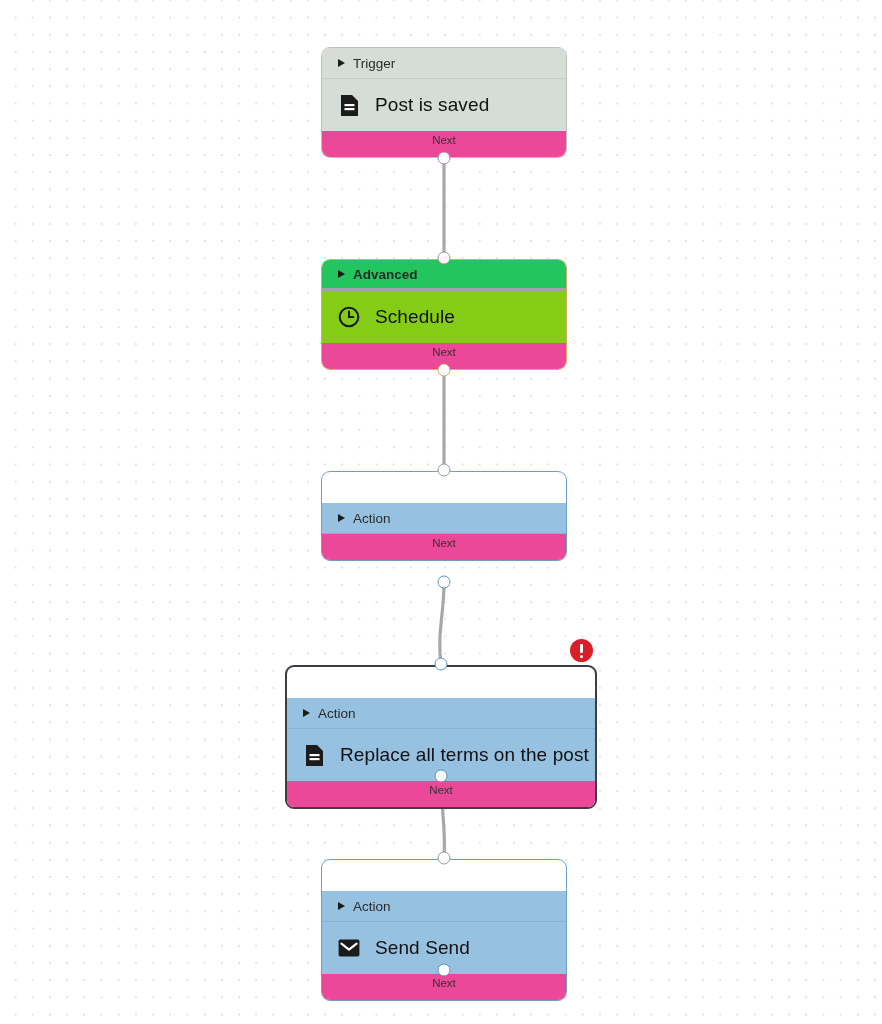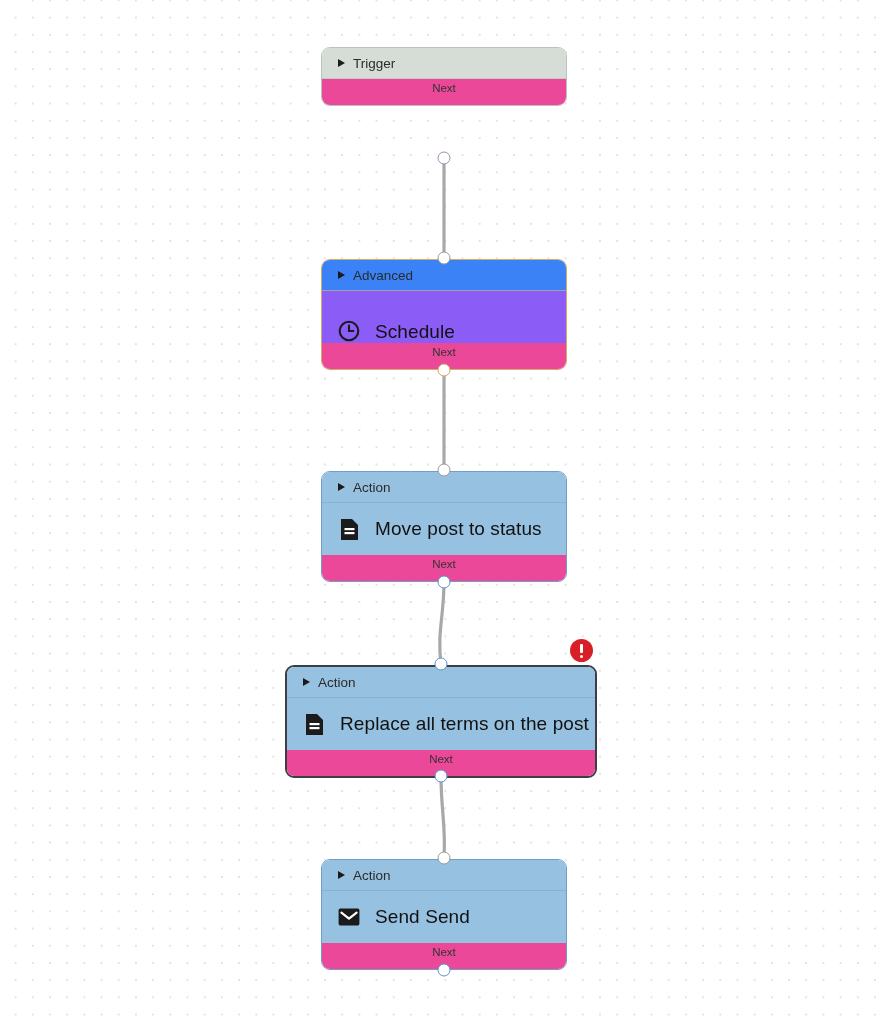--- a/index.html
+++ b/index.html
@@ -52,40 +52,40 @@
   .node-head {
     display: flex;
     align-items: center;
     height: 31px;
     padding: 0 0 0 16px;
     font-size: 13.5px;
     color: #2b2b2b;
     box-sizing: border-box;
   }
   .trigger  .node-head { background: #d5ddd6; border-bottom: 1px solid #c3ccc5; }
-  .advanced .node-head { background: #3b82f6; border-bottom: 1px solid #a3a3a3; }
-  .action   .node-head { background: #97c1e0; border-bottom: 1px solid #83b2d6; }
+  .advanced .node-head { background: #22c55e; border-bottom: 3px solid #a3a3a3; font-weight: bold; }
+  .action   .node-head { background: #97c1e0; border-bottom: 1px solid #83b2d6; margin-top: 31px; }
 
   .caret {
     width: 0; height: 0;
     border-left: 7px solid #1b1b1b;
     border-top: 4.5px solid transparent;
     border-bottom: 4.5px solid transparent;
     margin-right: 8px;
     flex: none;
   }
 
   .node-body {
     display: flex;
     align-items: center;
     padding: 0 14px 0 16px;
     box-sizing: border-box;
   }
   .trigger  .node-body { background: #d5ddd6; height: 52px; }
-  .advanced .node-body { background: #8b5cf6; height: 52px; align-items: flex-end; }
+  .advanced .node-body { background: #84cc16; height: 52px; }
   .action   .node-body { background: #97c1e0; height: 52px; }
 
   .node-icon {
     width: 22px;
     height: 24px;
     flex: none;
     margin-right: 15px;
     display: flex;
     align-items: center;
     justify-content: center;
@@ -171,62 +171,62 @@
     <path d="M 444 370 L 444 470" stroke="#a8a8a8" stroke-width="3.2" fill="none"></path>
     <path d="M 444 582 C 444 616, 437 632, 441 664" stroke="#a8a8a8" stroke-width="3.2" fill="none"></path>
     <path d="M 441 776 C 441 810, 446 826, 444 858" stroke="#a8a8a8" stroke-width="3.2" fill="none"></path>
   </svg>
 
   <div class="node trigger" style="left:321px; top:47px; width:246px;">
     <div class="node-head">
       <span class="caret"></span>
       <span>Trigger</span>
     </div>
-    <div class="node-foot">
-      <span>Next</span>
-    </div>
-  </div>
-  <div class="port p-trigger" style="left:444px; top:158px;"></div>
-
-  <div class="port p-plain" style="left:444px; top:258px;"></div>
-  <div class="node advanced" style="left:321px; top:259px; width:246px;">
-    <div class="node-head">
-      <span class="caret"></span>
-      <span>Advanced</span>
-    </div>
-    <div class="node-body">
-      <span class="node-icon">
-        <svg width="22" height="22" viewBox="0 0 22 22">
-          <circle cx="11" cy="11" r="9.3" fill="none" stroke="#1b1b1b" stroke-width="2.1"></circle>
-          <path d="M11 5.6 V11 h4.3" fill="none" stroke="#1b1b1b" stroke-width="2.1" stroke-linecap="round"></path>
-        </svg>
-      </span>
-      <span class="node-title">Schedule</span>
-    </div>
-    <div class="node-foot">
-      <span>Next</span>
-    </div>
-  </div>
-  <div class="port p-advanced" style="left:444px; top:370px;"></div>
-
-  <div class="port p-plain" style="left:444px; top:470px;"></div>
-  <div class="node action" style="left:321px; top:471px; width:246px;">
-    <div class="node-head">
-      <span class="caret"></span>
-      <span>Action</span>
-    </div>
     <div class="node-body">
       <span class="node-icon">
         <svg width="19" height="23" viewBox="0 0 19 23">
           <path d="M1 1 h11 l6 6 v15 h-17 z" fill="#1b1b1b"></path>
           <rect x="4.5" y="10" width="10" height="2.2" fill="#ffffff"></rect>
           <rect x="4.5" y="14" width="10" height="2.2" fill="#ffffff"></rect>
         </svg>
       </span>
-      <span class="node-title">Move post to status</span>
+      <span class="node-title">Post is saved</span>
+    </div>
+    <div class="node-foot">
+      <span>Next</span>
+    </div>
+  </div>
+  <div class="port p-trigger" style="left:444px; top:158px;"></div>
+
+  <div class="port p-plain" style="left:444px; top:258px;"></div>
+  <div class="node advanced" style="left:321px; top:259px; width:246px;">
+    <div class="node-head">
+      <span class="caret"></span>
+      <span>Advanced</span>
+    </div>
+    <div class="node-body">
+      <span class="node-icon">
+        <svg width="22" height="22" viewBox="0 0 22 22">
+          <circle cx="11" cy="11" r="9.3" fill="none" stroke="#1b1b1b" stroke-width="2.1"></circle>
+          <path d="M11 5.6 V11 h4.3" fill="none" stroke="#1b1b1b" stroke-width="2.1" stroke-linecap="round"></path>
+        </svg>
+      </span>
+      <span class="node-title">Schedule</span>
+    </div>
+    <div class="node-foot">
+      <span>Next</span>
+    </div>
+  </div>
+  <div class="port p-advanced" style="left:444px; top:370px;"></div>
+
+  <div class="port p-plain" style="left:444px; top:470px;"></div>
+  <div class="node action" style="left:321px; top:471px; width:246px;">
+    <div class="node-head">
+      <span class="caret"></span>
+      <span>Action</span>
     </div>
     <div class="node-foot">
       <span>Next</span>
     </div>
   </div>
   <div class="port p-action" style="left:444px; top:582px;"></div>
 
   <div class="error-badge" style="left:570px; top:639px;">
     <span class="bang"></span>
   </div>

